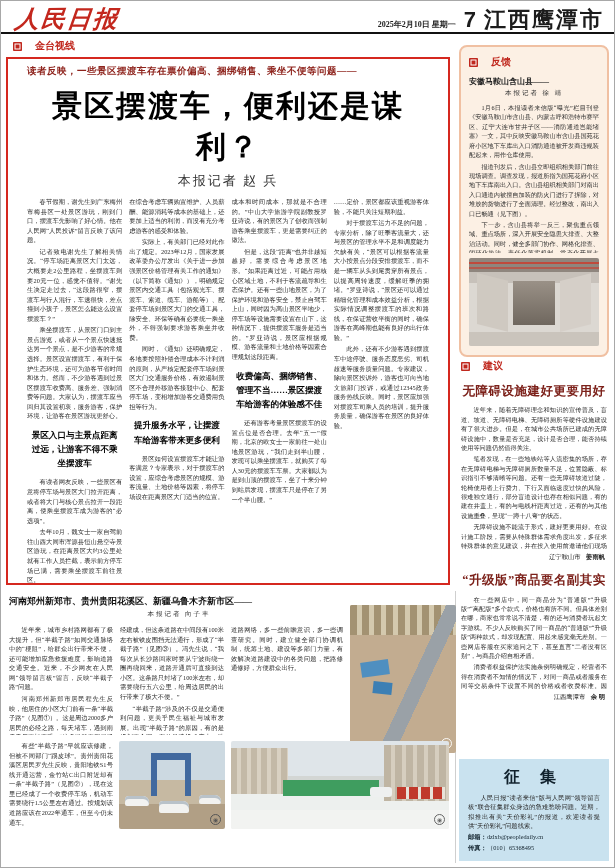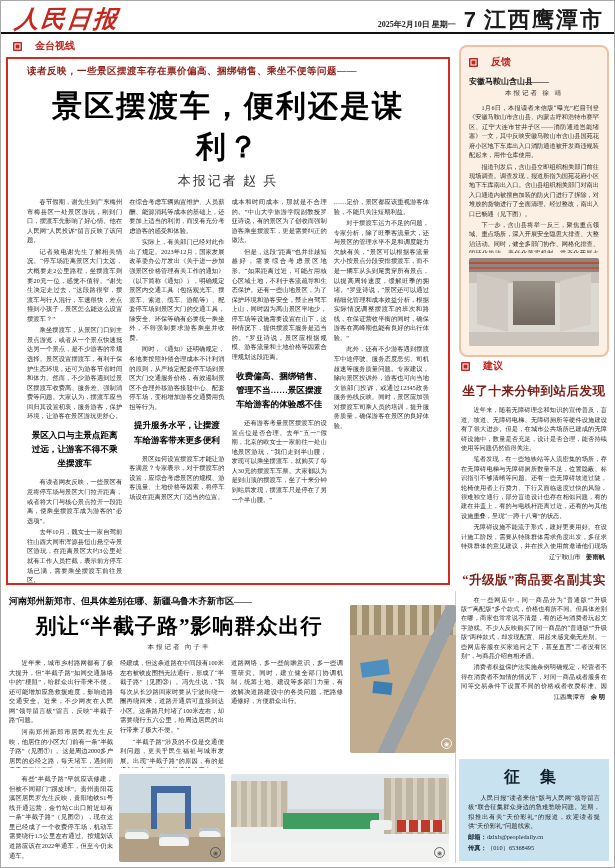--- a/index.html
+++ b/index.html
@@ -175,21 +175,21 @@
         <div class="g-hall"></div>
         <div class="g-floor"></div>
       </div>
     </div>
 
     <div style="margin-top:2px;padding:0 2px;">
       <div class="seclabel">
         <span class="badge"></span>
         <span>建议</span>
       </div>
-      <div class="jy-h">坐了十来分钟到站后发现</div>
+      <div class="jy-h">无障碍设施建好更要用好</div>
       <div class="clip" style="max-height:146px">
         <p class="t">近年来，随着无障碍理念和知识的宣传普及，盲道、坡道、无障碍电梯、无障碍厕所等硬件设施建设有了很大进步。但是，在城市公共场所已建成的无障碍设施中，数量是否充足，设计是否合理，能否持续使用等问题仍然值得关注。</p>
         <p class="t">笔者发现，在一些地铁站等人流密集的场所，存在无障碍电梯与无障碍厕所数量不足，位置隐蔽、标识指引不够清晰等问题。还有一些无障碍坡道过陡，轮椅使用者上行费力、下行又面临速度过快的风险，很难独立通行，部分盲道设计也存在相似问题，有的建在井盖上，有的与电线杆距离过近，还有的与其他设施重叠，呈现“一蹲十八弯”的状态。</p>
         <p class="t">无障碍设施不能流于形式，建好更要用好。在设计施工阶段，需要从特殊群体需求角度出发，多征求特殊群体的意见建议，并在投入使用前邀请他们现场体验，提升无障碍设施建设的科学性和有效性。同时，应当增强无障碍设施在不同环境、不同场景下的适应性，充分考虑不同区域的功能定位、人流量、地形地貌条件，让无障碍设施更符合当地实际。离不开“监管好”与“维护好”的双向发力。一方面，需要进一步健全监管机制，明确责任主体，制定使用标准，避免违规占用、人为损坏等问题；另一方面，建议组建专业团队，定期对无障碍设施进行检查与维修。</p>
       </div>
       <div class="sig">
         <span>辽宁鞍山市</span>
         <b>姜雨帆</b>
       </div>
       <div class="jy-h">“升级版”商品要名副其实</div>
@@ -219,22 +219,21 @@
 
   <div class="bg-sec">
     <div class="ph ph-aerial">
       <div class="a-bldg"></div>
       <div class="a-road"></div>
       <div class="a-tarp1"></div>
       <div class="a-tarp2"></div>
       <span class="wm">◉</span>
     </div>
     <div class="bg-head">
-      <div class="bg-kicker">河南郑州新郑市、但具体差别在哪、新疆乌鲁木齐新市区——</div>
-      <div class="bg-headline">别让“半截子路”影响群众出行</div>
+      <div class="bg-kicker">河南郑州新郑市、贵州贵阳花溪区、新疆乌鲁木齐新市区——</div>
       <div class="bg-byline">本报记者 向子丰</div>
     </div>
     <div class="bg-cols">
       <div class="bg-c h1">
         <p class="t">近年来，城市乡村路网都有了极大提升，但“半截子路”如同交通脉络中的“梗阻”，给群众出行带来不便，还可能增加应急救援难度，影响道路交通安全。近来，不少网友在人民网“领导留言板”留言，反映“半截子路”问题。</p>
         <p class="t">河南郑州新郑市居民程先生反映，他居住的小区大门前有一条“半截子路”（见图①）。这是周边2000多户居民的必经之路，每天堵车，遇到雨雪天气更加严重，“这条道路工程已经招标完成4年了，一直未修建。周边还有一所中学和一所小学，上下学时间，更是堵得一塌糊涂。”程先生说。</p>
       </div>
       <div class="bg-c h1">
         <p class="t" style="text-indent:0">经建成，但这条道路在中间段有100米左右被铁皮围挡无法通行，形成了“半截子路”（见图③）。冯先生说，“我每次从长沙路回家时要从宁波街绕一圈再绕回来，道路开通后可直接到达小区。这条路只封堵了100米左右，却需要绕行五六公里，给周边居民的出行带来了极大不便。”</p>
         <p class="t">“半截子路”涉及的不仅是交通便利问题，更关乎民生福祉与城市发展。出现“半截子路”的原因，有的是规划不合理，有的是建设难度大，涉及地方财政、土地征收等多重因素。</p>

